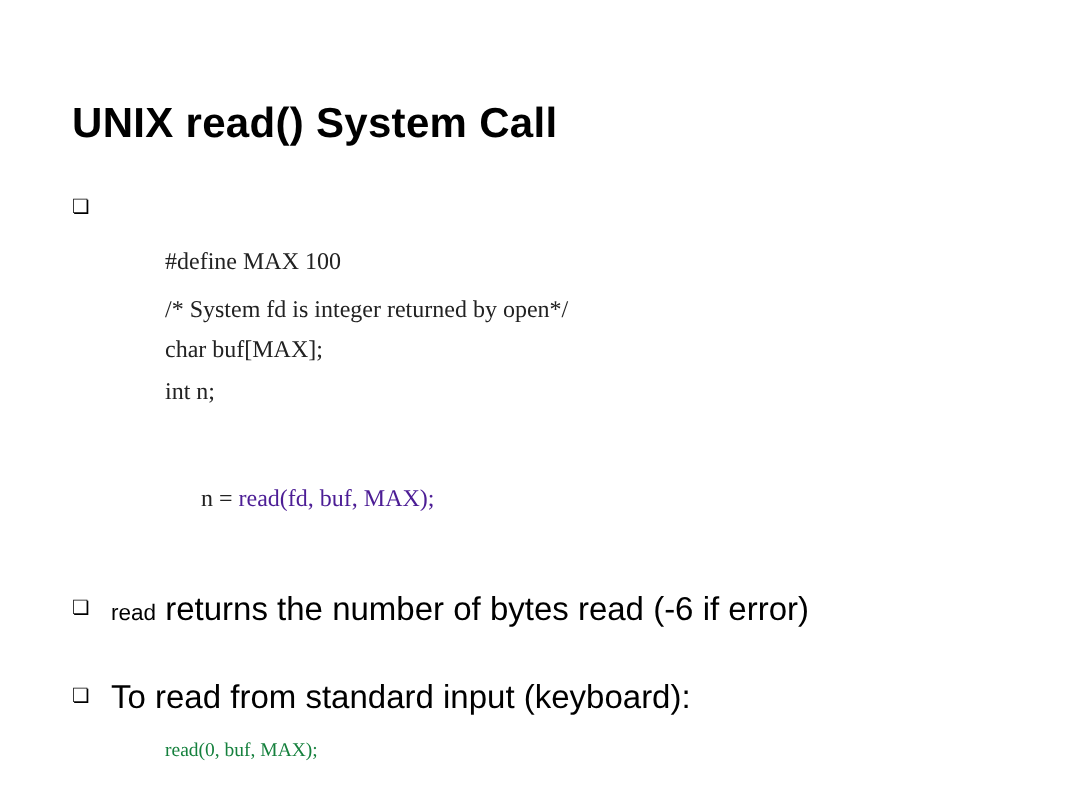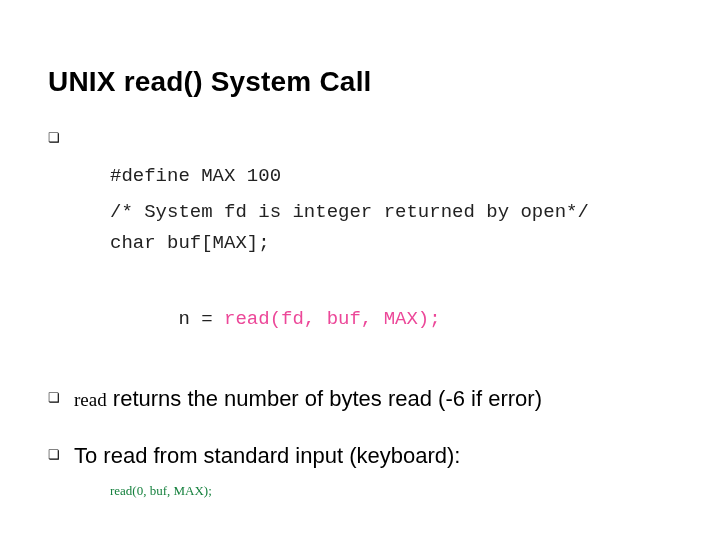--- a/index.html
+++ b/index.html
@@ -36,38 +36,38 @@
     width: 26px;
     flex: 0 0 26px;
     color: #000;
   }
   .bullet-text {
     font-size: 22px;
     line-height: 26px;
   }
   .code-block {
     margin: 8px 0 28px 62px;
-    font-family: Liberation Mono, monospace;
-    font-size: 19px;
+    font-family: Liberation Serif, serif;
+    font-size: 16px;
     line-height: 1.35;
     color: #222;
   }
   .code-line {
     margin: 0 0 10px 0;
     white-space: pre;
   }
   .code-line.tight {
     margin-bottom: 6px;
   }
   .kw-red {
-    color: #ec4899;
+    color: #4c1d95;
   }
   .inline-code {
-    font-family: Liberation Serif, serif;
-    font-size: 19px;
+    font-family: Liberation Sans, sans-serif;
+    font-size: 15px;
   }
   .stdin-code {
     margin: 10px 0 0 62px;
     font-family: "Book Antiqua", Palatino, "Palatino Linotype", Georgia, serif;
     font-size: 13px;
     color: #15803d;
   }
   .gap-lg { height: 18px; }
 </style>
 </head>
@@ -78,20 +78,21 @@
   <h1 class="title">UNIX read() System Call</h1>
 
   <div class="bullet-row">
     <span class="bullet-glyph">❏</span>
   </div>
 
   <div class="code-block">
     <div class="code-line">#define MAX 100</div>
     <div class="code-line tight">/* System fd is integer returned by open*/</div>
     <div class="code-line tight">char buf[MAX];</div>
+    <div class="code-line">int n;</div>
     <div class="gap-lg"></div>
     <div class="code-line">
       <span>n = </span><span class="kw-red">read(fd, buf, MAX);</span>
     </div>
   </div>
 
   <div class="bullet-row" style="margin-bottom:30px;">
     <span class="bullet-glyph">❏</span>
     <span class="bullet-text">
       <span class="inline-code">read</span><span> returns the number of bytes read (-6 if error)</span>

